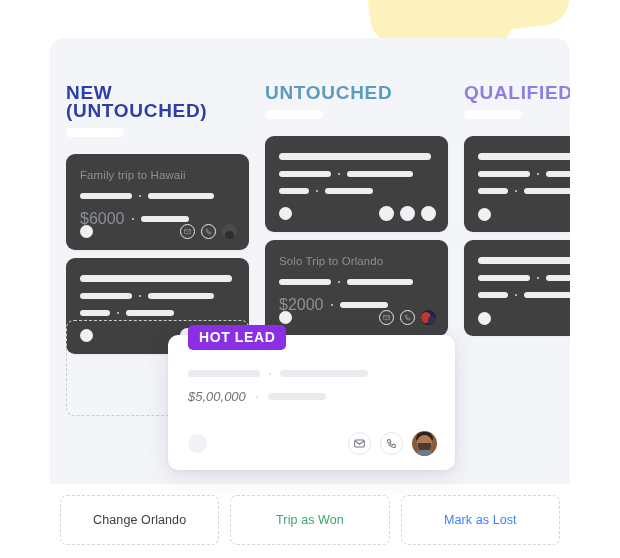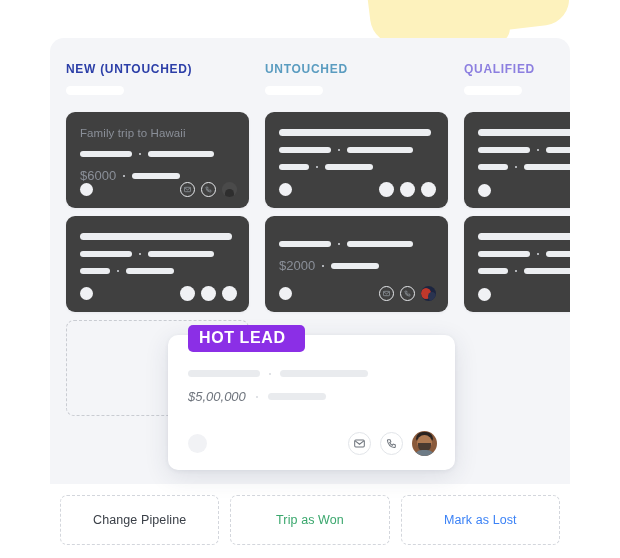--- a/index.html
+++ b/index.html
@@ -63,24 +63,25 @@
   }
   .column {
     width: 199px;
     flex: 0 0 199px;
     padding-left: 16px;
   }
   .col-head {
     padding-top: 22px;
   }
   .col-title {
-    font-size: 12px;
+    font-size: 19px;
     font-weight: bold;
     letter-spacing: 0.7px;
     line-height: 18px;
+    margin-top: 24px;
   }
   .col-title.c0 { color: #2c3fa8; }
   .col-title.c1 { color: #5a9cc0; }
   .col-title.c2 { color: #8c7fe0; }
 
   .col-underline {
     margin-top: 8px;
     width: 58px;
     height: 9px;
     background: #ffffff;
@@ -130,21 +131,21 @@
     background: #eceef1;
     border-radius: 3px;
   }
   .dot-sep {
     width: 2px; height: 2px;
     border-radius: 50%;
     background: #d6d9de;
   }
 
   .price {
-    font-size: 13px;
+    font-size: 16px;
     color: #8a8f98;
     white-space: nowrap;
   }
 
   .card-foot {
     position: absolute;
     left: 14px; right: 12px;
     bottom: 11px;
     display: flex;
     align-items: center;
@@ -225,24 +226,24 @@
     border-radius: 10px;
     box-shadow: 0 6px 24px rgba(40,50,85,0.12), 0 1px 4px rgba(40,50,85,0.07);
     padding: 22px 20px 0 20px;
   }
   .hot-badge {
     position: absolute;
     left: 20px;
     top: -10px;
     background: #8b2fe6;
     color: #ffffff;
-    font-size: 16px;
+    font-size: 14px;
     font-weight: bold;
     letter-spacing: 0.6px;
-    padding: 4px 19px 5px 11px;
+    padding: 4px 11px 5px 11px;
     border-radius: 5px;
   }
   .hot-title {
     font-size: 15px;
     color: #1d2129;
     font-weight: normal;
     line-height: 19px;
     letter-spacing: -0.1px;
     white-space: nowrap;
   }
@@ -454,20 +455,21 @@
               <div class="foot-circle"></div>
               <div class="foot-actions">
                 <div class="act skel"></div>
                 <div class="act skel"></div>
                 <div class="act skel"></div>
               </div>
             </div>
           </div>
 
           <div class="card">
+            <div class="card-title">Solo Trip to Orlando</div>
             <div class="meta-row">
               <div class="bar" style="width:52px"></div>
               <div class="dot-sep"></div>
               <div class="bar" style="width:66px"></div>
             </div>
             <div class="meta-row">
               <div class="price">$2000</div>
               <div class="dot-sep"></div>
               <div class="bar" style="width:48px"></div>
             </div>
@@ -574,18 +576,18 @@
           <div class="hair"></div>
           <div class="face"></div>
           <div class="beard"></div>
           <div class="body"></div>
         </div>
       </div>
     </div>
   </div>
 
   <div class="actions-bar">
-    <div class="act-btn neutral">Change Pipeline</div>
+    <div class="act-btn neutral">Change Orlando</div>
     <div class="act-btn won">Trip as Won</div>
     <div class="act-btn lost">Mark as Lost</div>
   </div>
 
 </div>
 
 </body></html>

